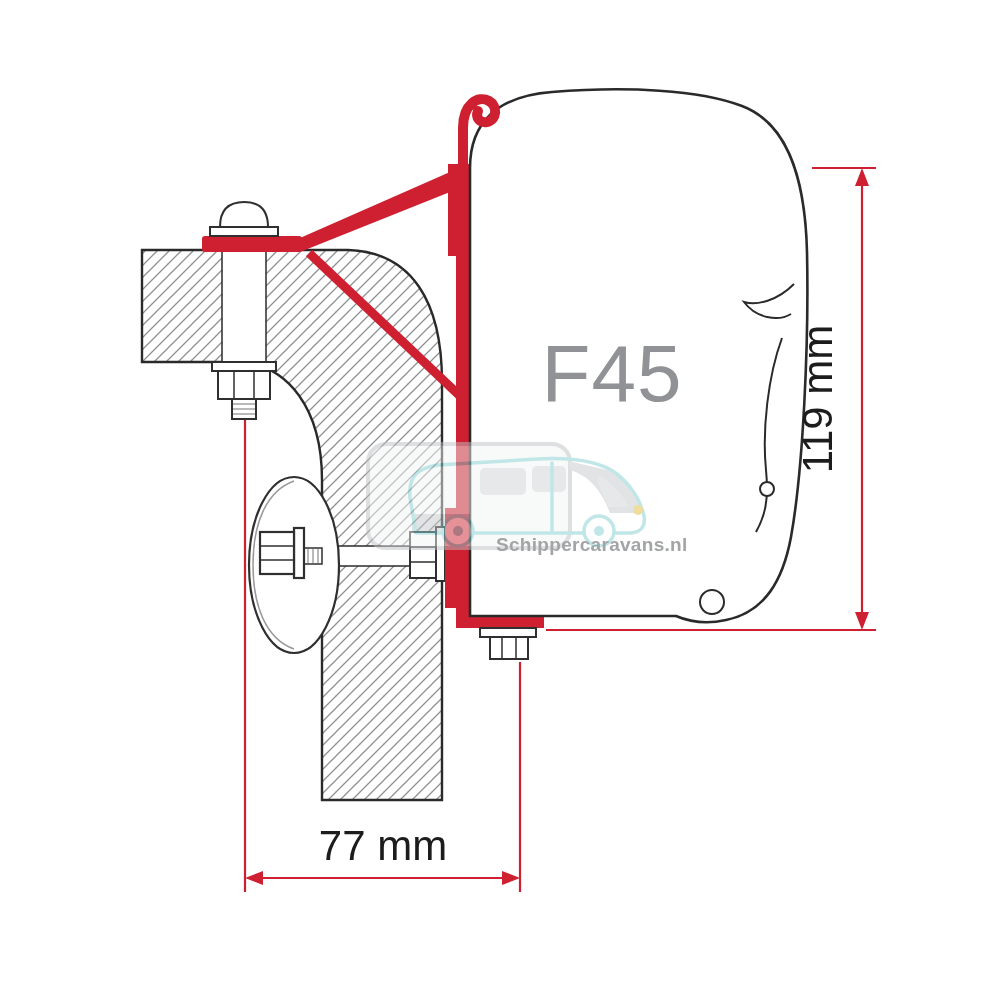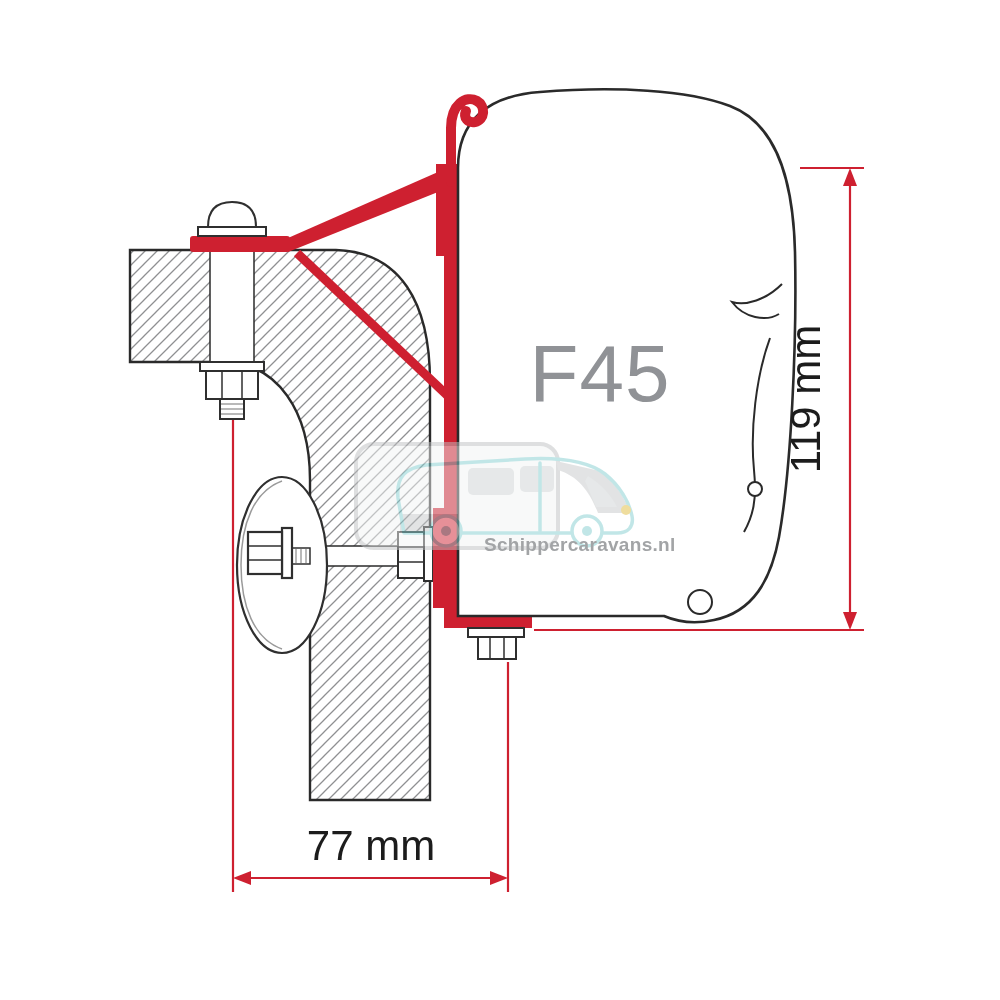--- a/index.html
+++ b/index.html
@@ -1,16 +1,16 @@
 <!DOCTYPE html>
 <html><head>
 <meta charset="utf-8">
 <style>
   html,body{margin:0;padding:0;background:#ffffff;}
-  .stage{position:relative;width:916px;height:1000px;background:#ffffff;overflow:hidden;}
+  .stage{position:relative;width:916px;height:1000px;background:#ffffff;overflow:hidden;margin-left:12px;}
   svg{display:block;}
   text{font-family:"Liberation Sans","DejaVu Sans",sans-serif;}
   .dim-text{fill:#1c1c1c;font-size:42px;}
   .product-text{fill:#909296;font-size:80px;letter-spacing:1px;}
   .wm-text{fill:#a2a4a6;font-size:19px;font-weight:bold;letter-spacing:0.3px;}
 </style>
 </head>
 <body>
 
 <div class="stage">

